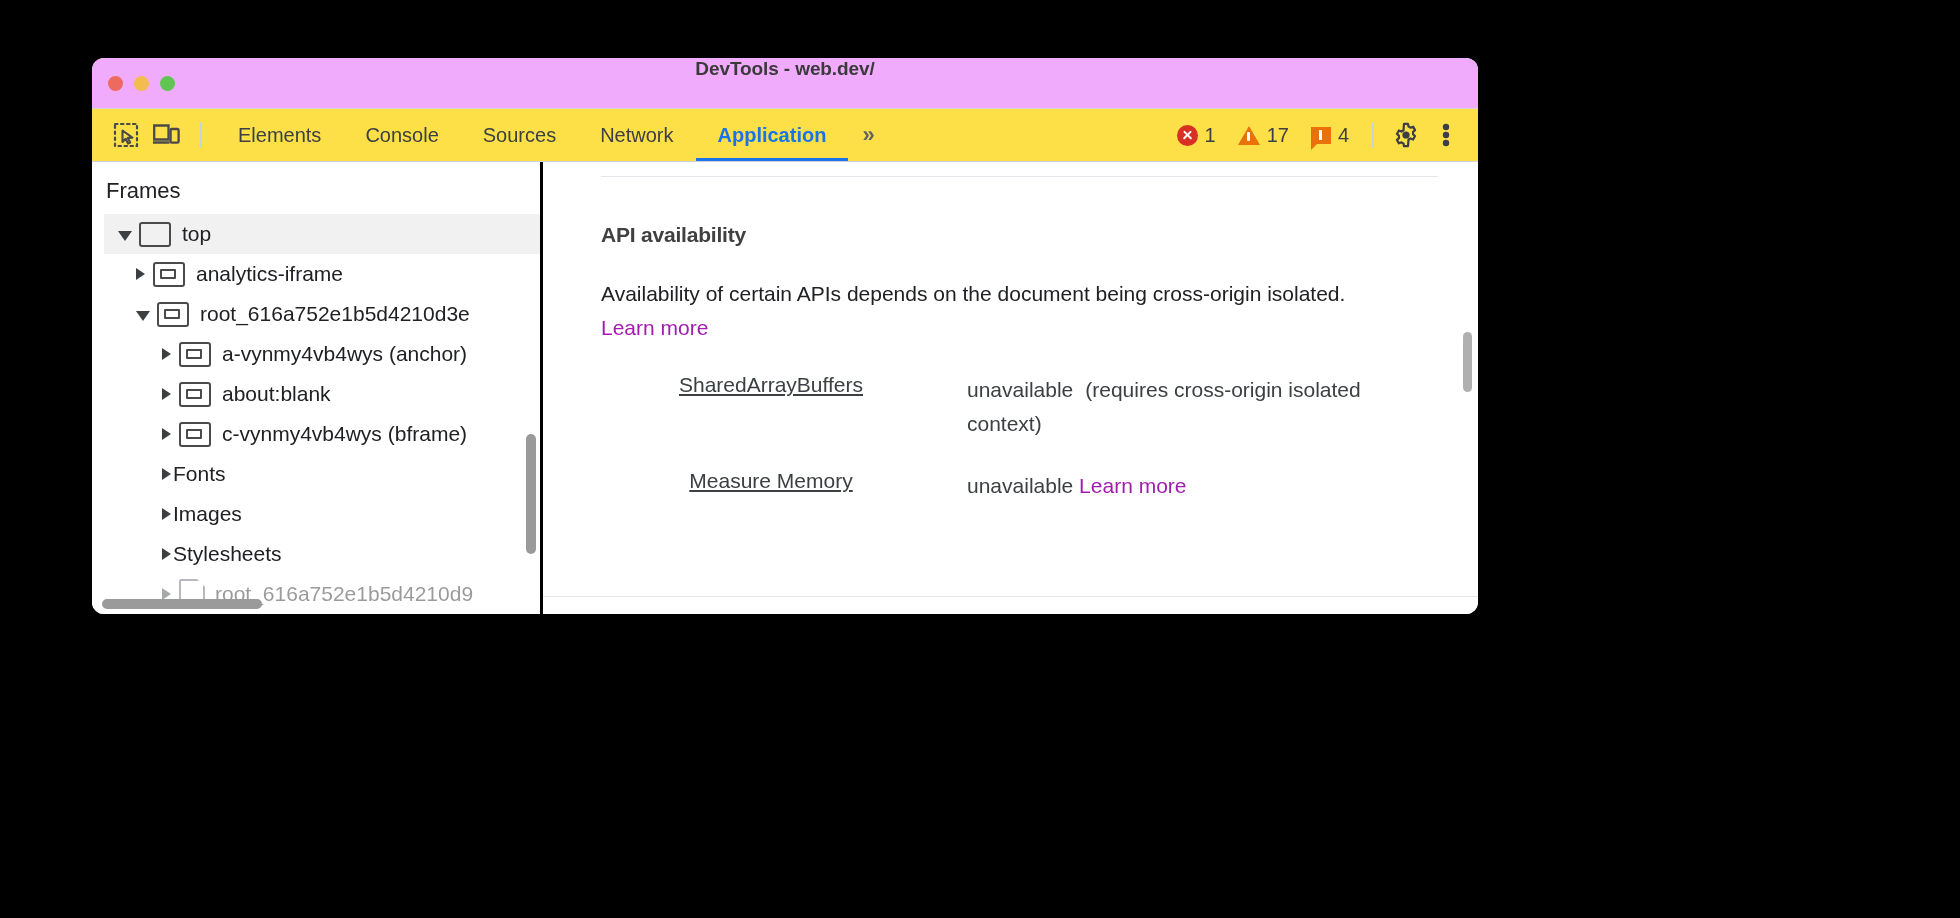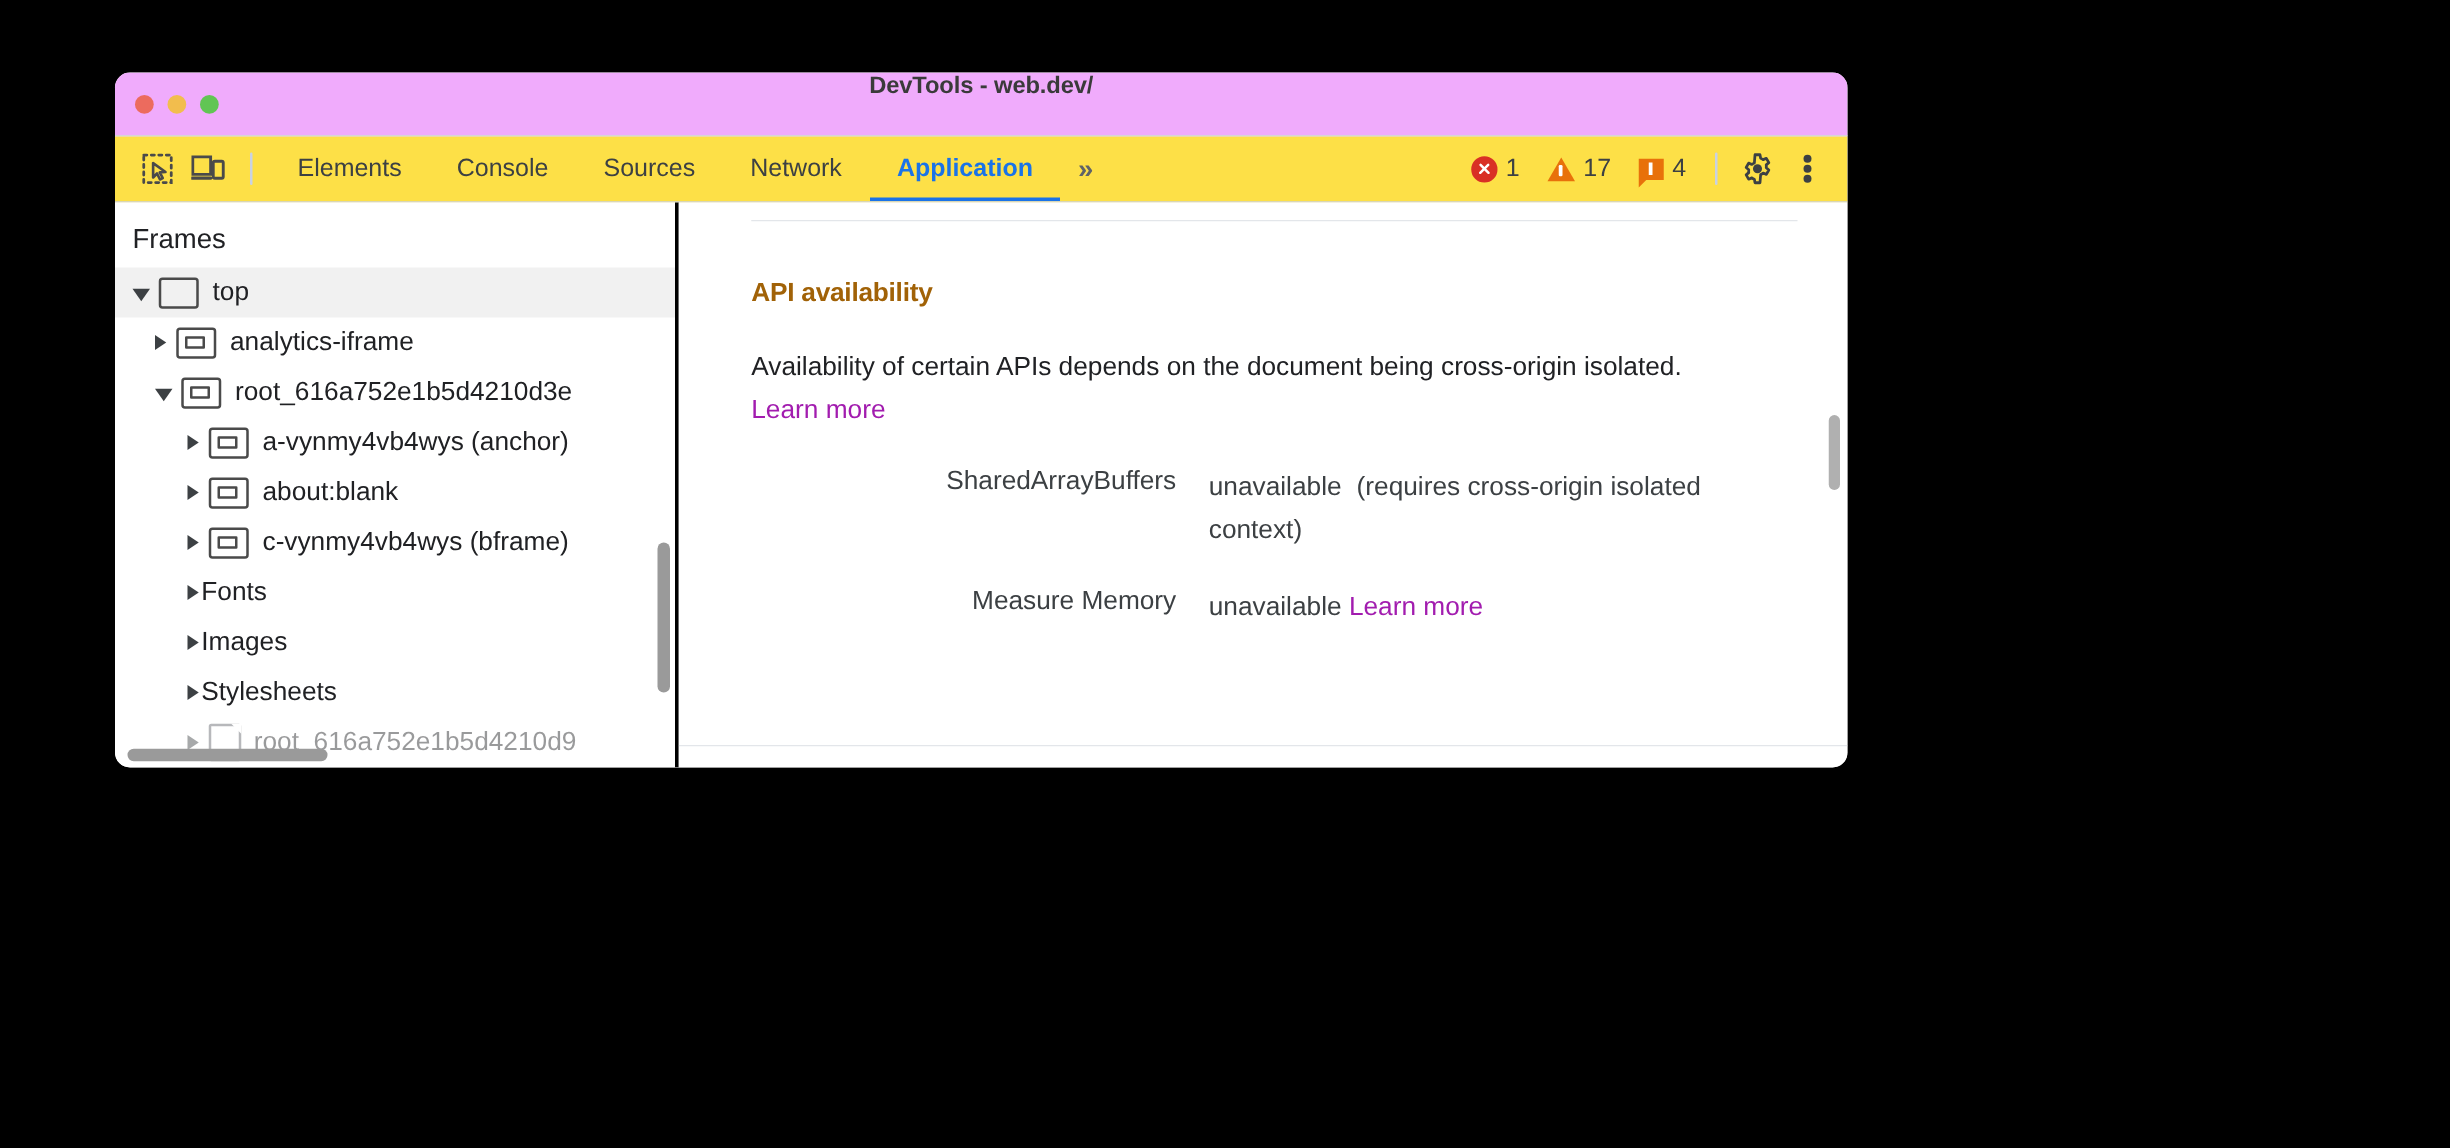--- a/index.html
+++ b/index.html
@@ -109,21 +109,21 @@
   
   .sidebar{
     width:448px;flex:0 0 448px;
     background:#fff;position:relative;overflow:hidden;
     border-right:3px solid #000000;
   }
   .sidebar-title{
     font-size:22px;color:#202124;
     padding:16px 0 10px 14px;
   }
-  .tree{font-size:21px;color:#202124;}
+  .tree{font-size:21px;color:#202124;padding-left:12px;}
   .node{
     display:flex;align-items:center;
     height:40px;white-space:nowrap;
     cursor:pointer;padding-left:14px;
   }
   .node.selected{background:#f1f1f1;}
   .arrow{
     width:0;height:0;flex:0 0 auto;
     border-left:9px solid #3c4043;
     border-top:6.5px solid transparent;
@@ -177,36 +177,36 @@
     font-family:"Liberation Sans","DejaVu Sans",sans-serif;
   }
   .main-inner{
     position:absolute;left:0;right:0;top:0;
     padding:0 40px 0 58px;
   }
   .rule{height:1px;background:#e3e6ea;margin:0;}
   .rule.top{margin-top:14px;}
   .rule.bottom{position:absolute;left:0;right:0;top:434px;}
   .sec-title{
-    font-size:21px;font-weight:bold;color:#a16207;
+    font-size:21px;font-weight:bold;color:#404040;
     margin:46px 0 0 0;letter-spacing:-.2px;
   }
   .para{
     font-size:21px;color:#202124;line-height:1.62;
     margin:30px 0 0 0;max-width:790px;
   }
   a.lnk{color:#a21caf;cursor:pointer;}
   .kv{
     display:flex;align-items:flex-start;
     font-size:21px;color:#3c4043;
     margin-top:28px;
   }
   .kv .k{
-    width:366px;flex:0 0 366px;text-align:right;
-    padding-right:26px;box-sizing:border-box;
+    width:366px;flex:0 0 366px;text-align:center;
+    padding-right:26px;box-sizing:border-box;text-decoration:underline;
   }
   .kv .v{flex:1 1 auto;line-height:1.62;}
   .kv .v .note{margin-left:12px;}
   
   .main-sb{
     position:absolute;right:6px;top:170px;
     width:9px;height:60px;background:#b0b0b0;border-radius:5px;
   }
 </style>
 </head>

